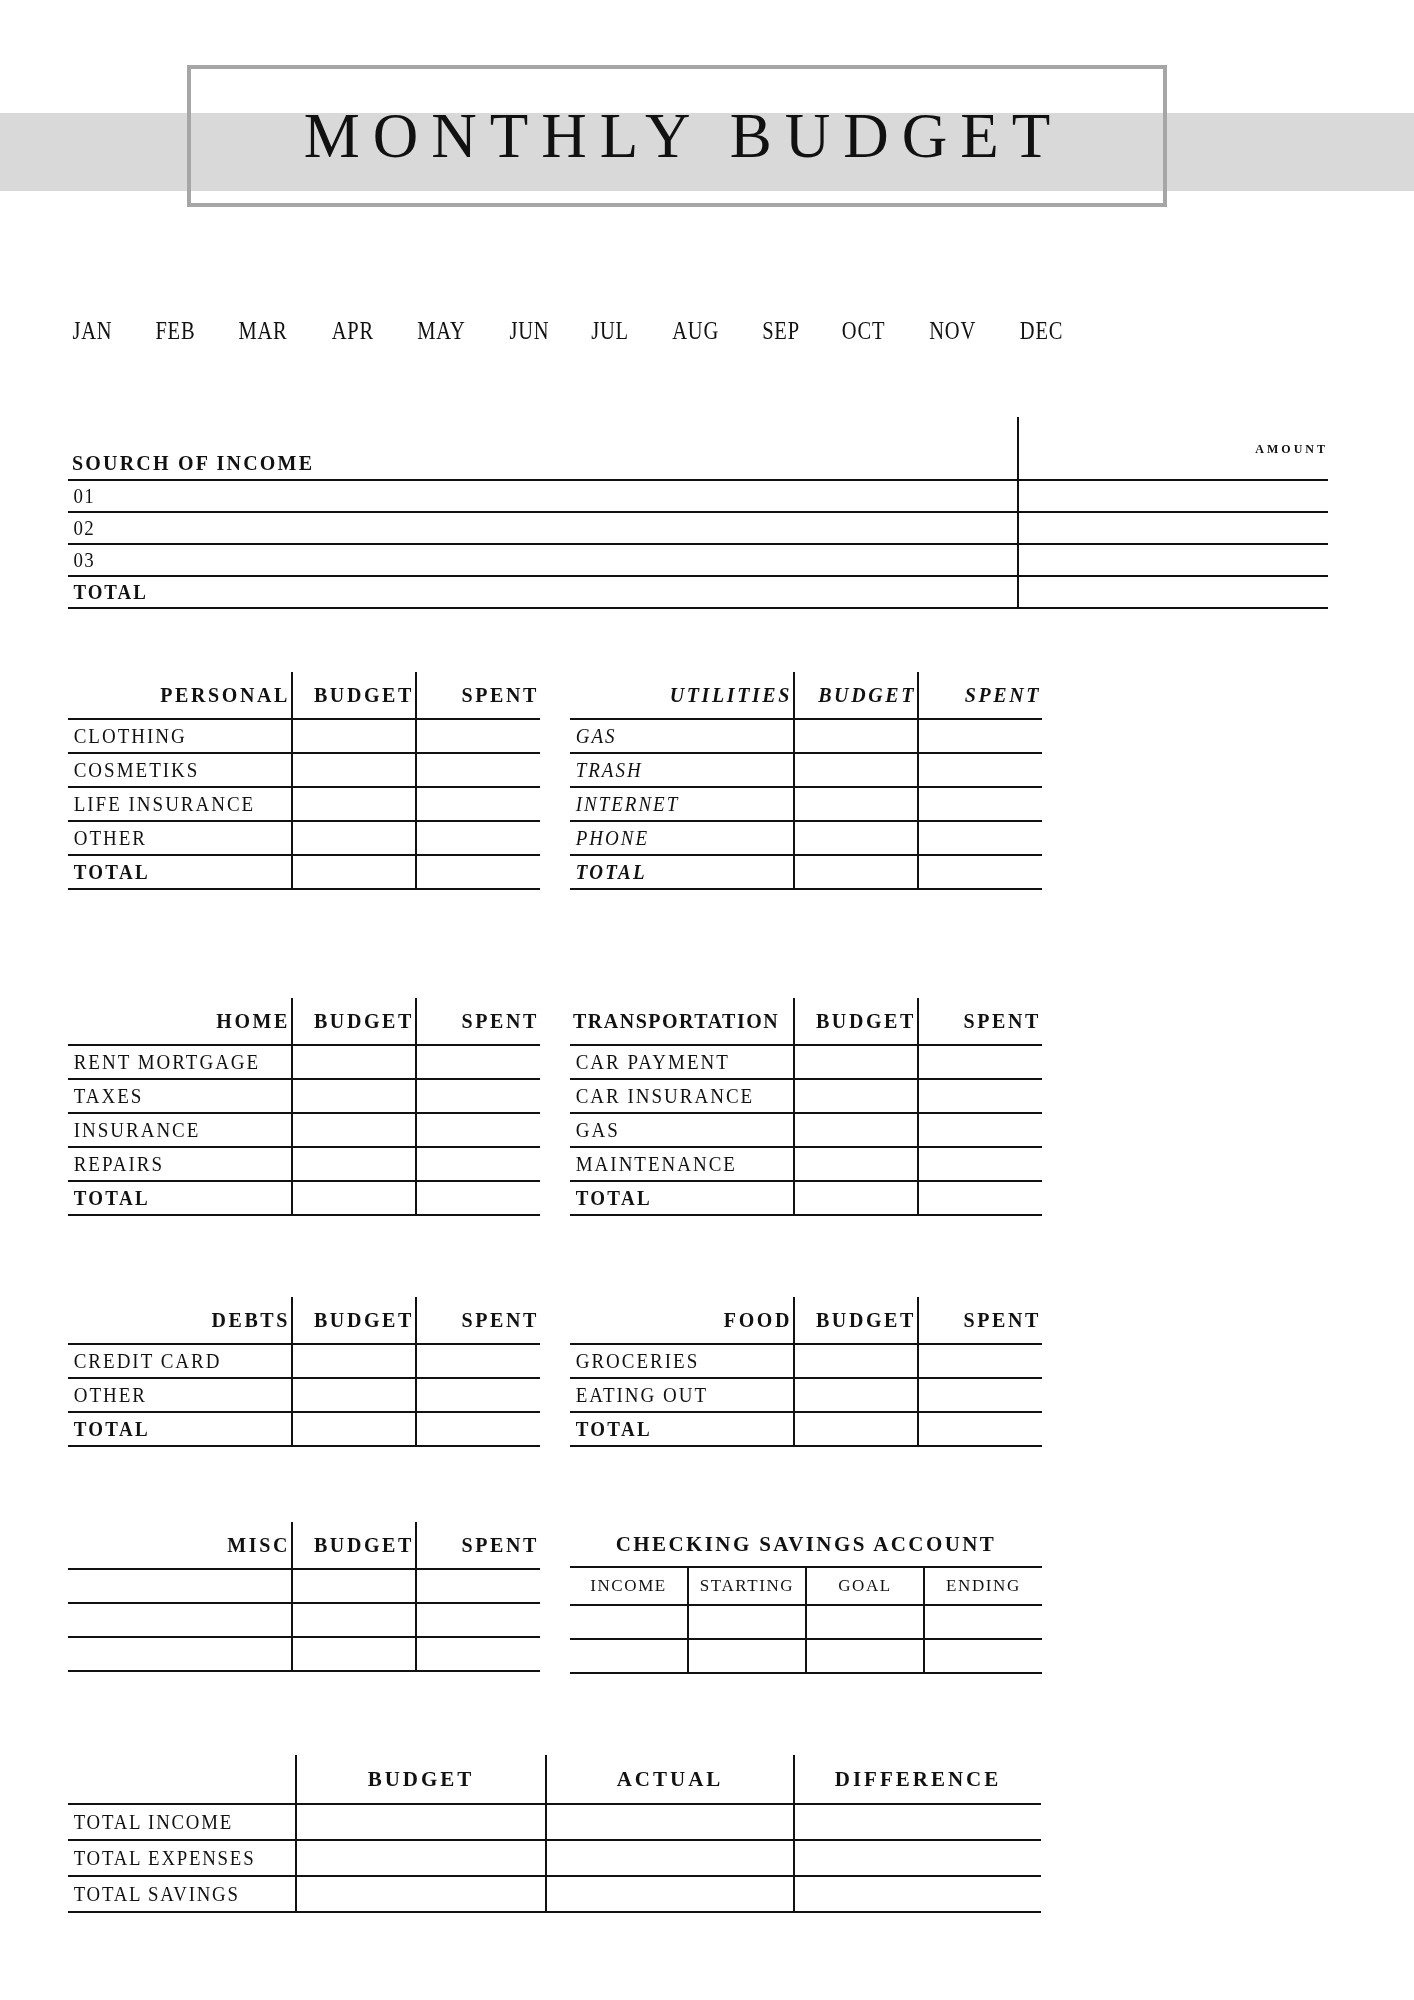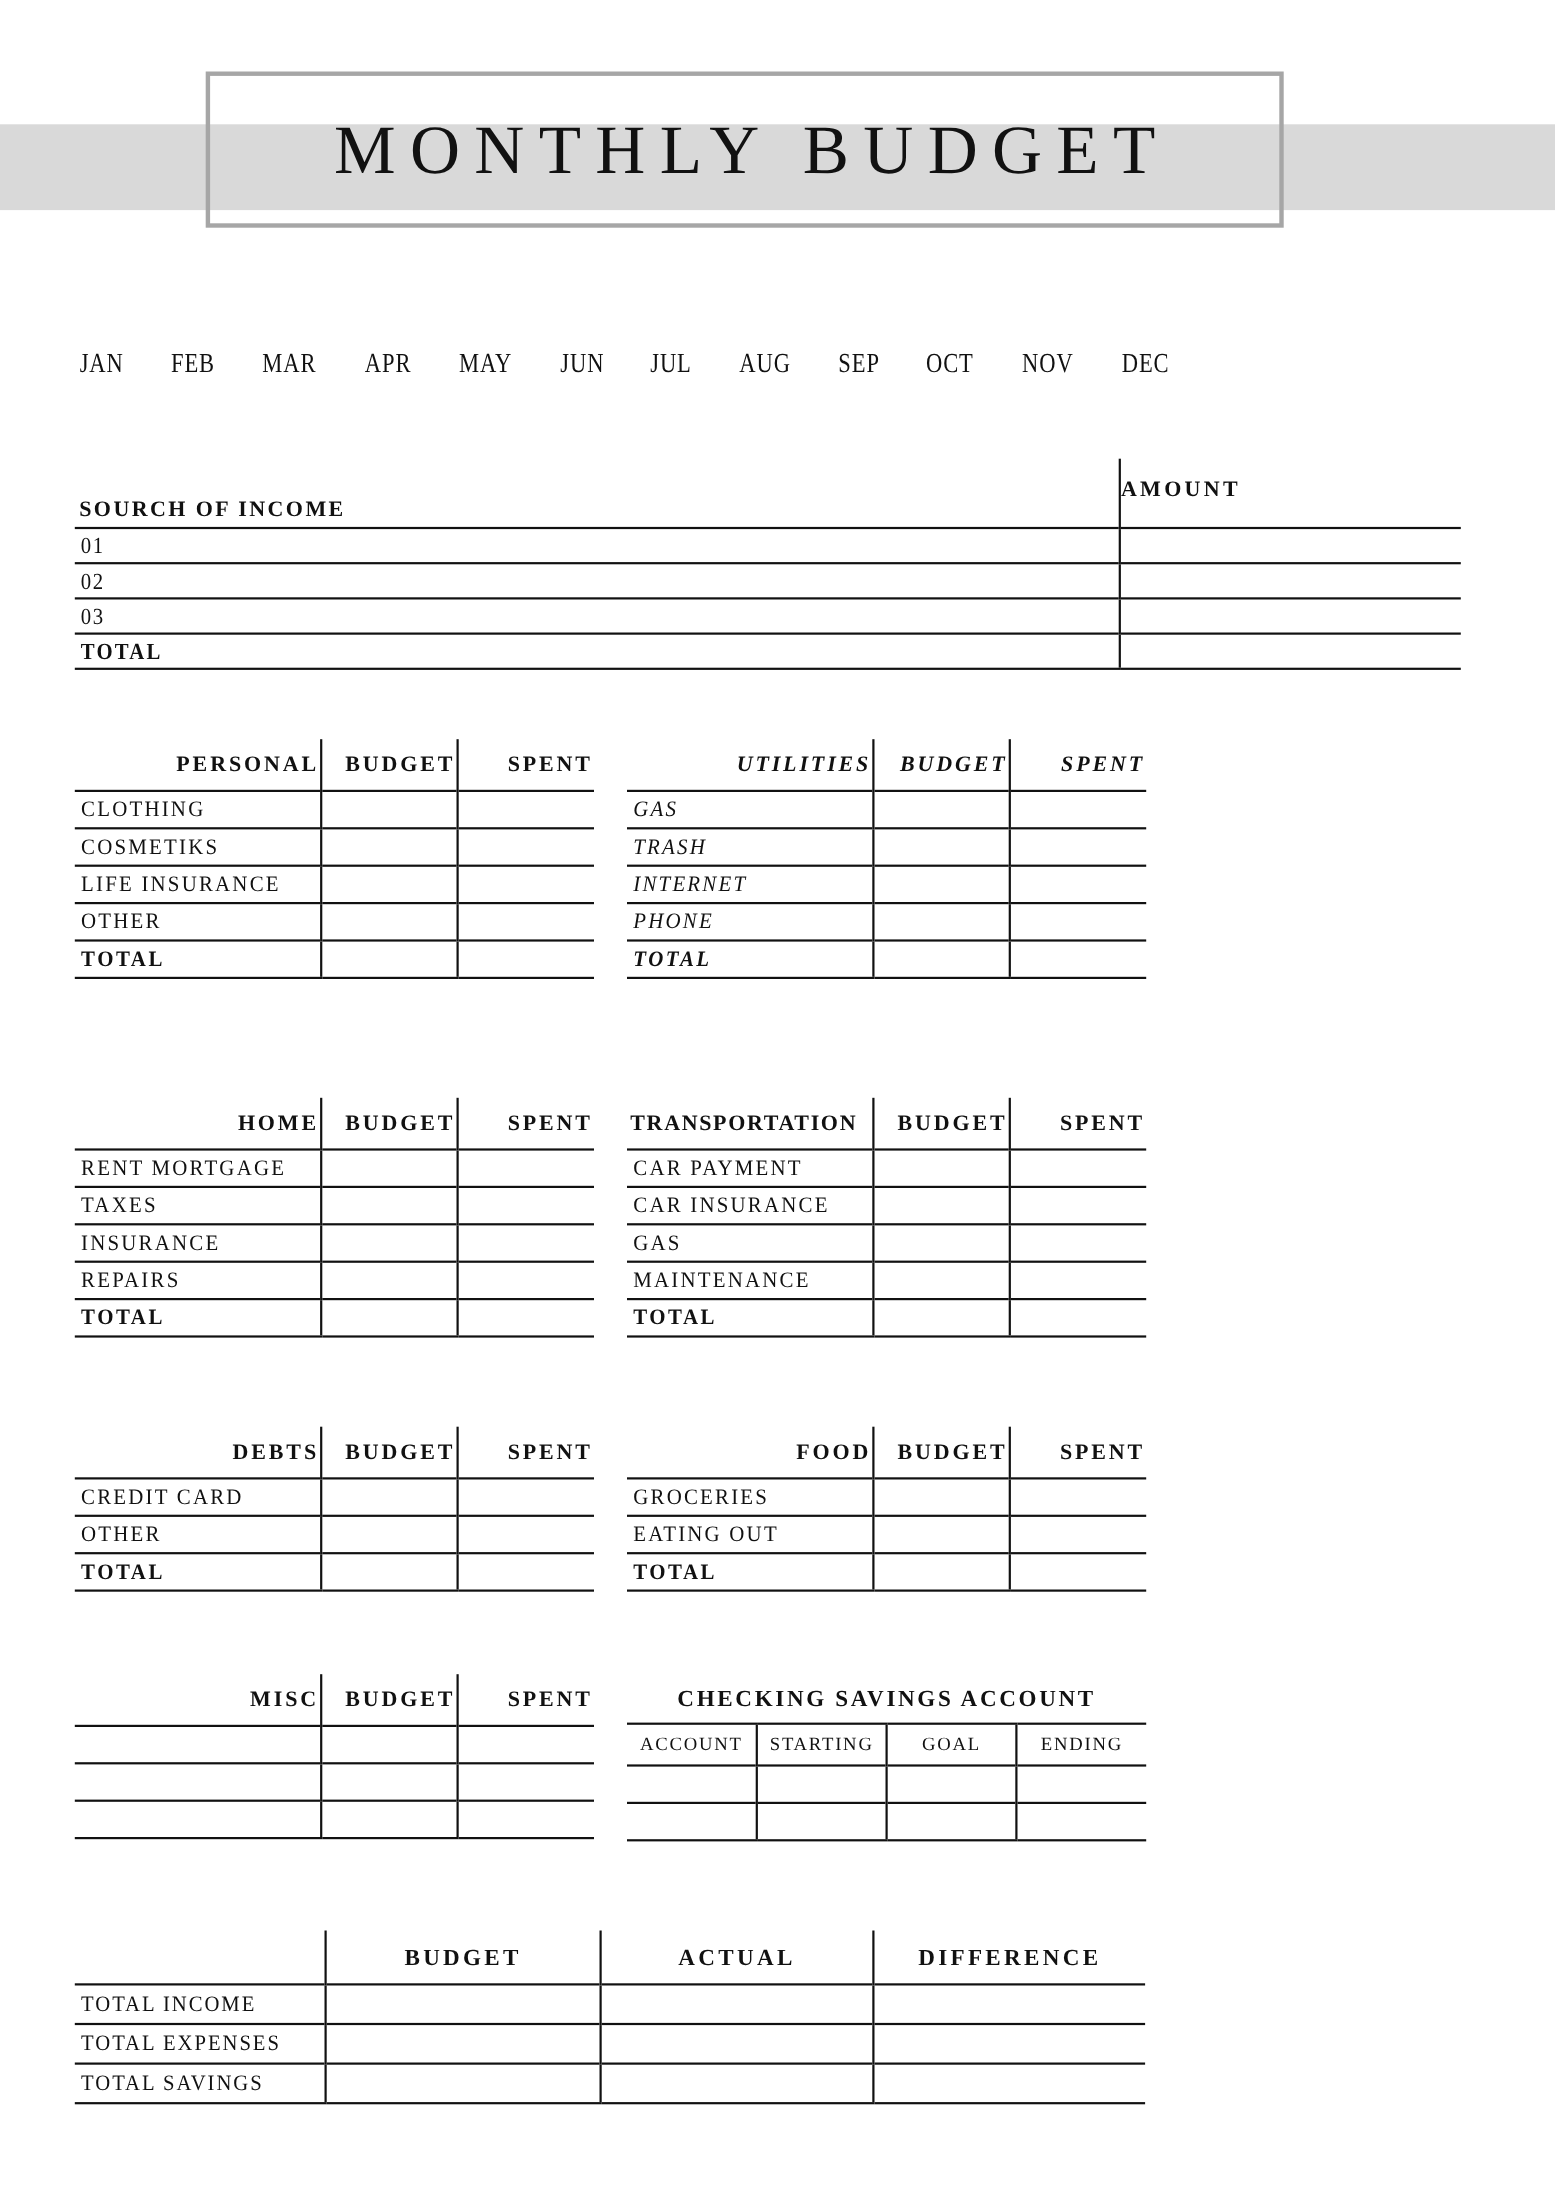--- a/index.html
+++ b/index.html
@@ -96,24 +96,24 @@
     font-weight: bold;
     font-size: 20px;
     letter-spacing: 2.2px;
     height: 40px;
     vertical-align: bottom;
     padding-bottom: 4px;
     padding-left: 4px;
   }
   .income .amt-head {
     font-weight: bold;
-    font-size: 20px;
+    font-size: 12px;
     letter-spacing: 3px;
     height: 40px;
-    text-align: left;
+    text-align: right;
     vertical-align: bottom;
     padding-bottom: 22px;
     border-left: 2px solid #111;
   }
   .income td.c-label {
     border-top: 2px solid #111;
     height: 30px;
     font-size: 21px;
     letter-spacing: 1.6px;
     padding-left: 6px;
@@ -552,21 +552,21 @@
   <div class="sav-title">CHECKING SAVINGS ACCOUNT</div>
   <table>
     <colgroup>
         <col style="width:118px">
         <col style="width:118px">
         <col style="width:118px">
         <col style="width:118px">
       </colgroup>
     <tbody>
         <tr>
-      <th>ACCOUNT</th>
+      <th>INCOME</th>
       <th>STARTING</th>
       <th>GOAL</th>
       <th>ENDING</th>
     </tr>
     <tr>
       <td></td>
       <td></td>
       <td></td>
       <td></td>
     </tr>

